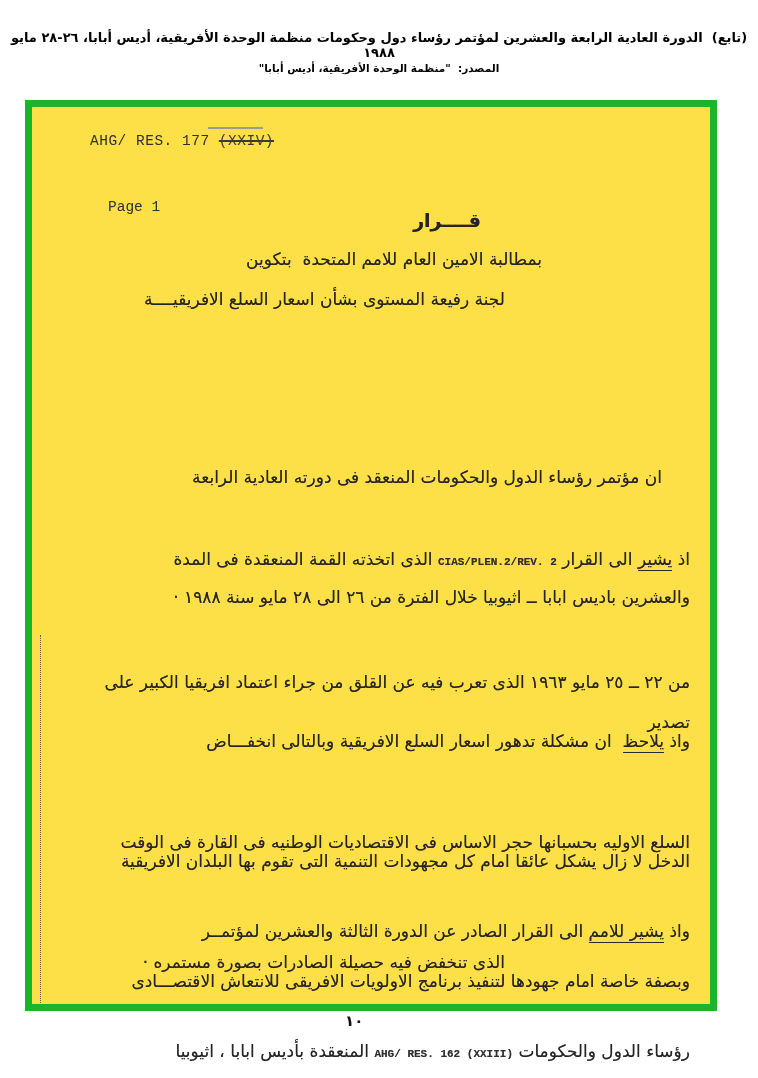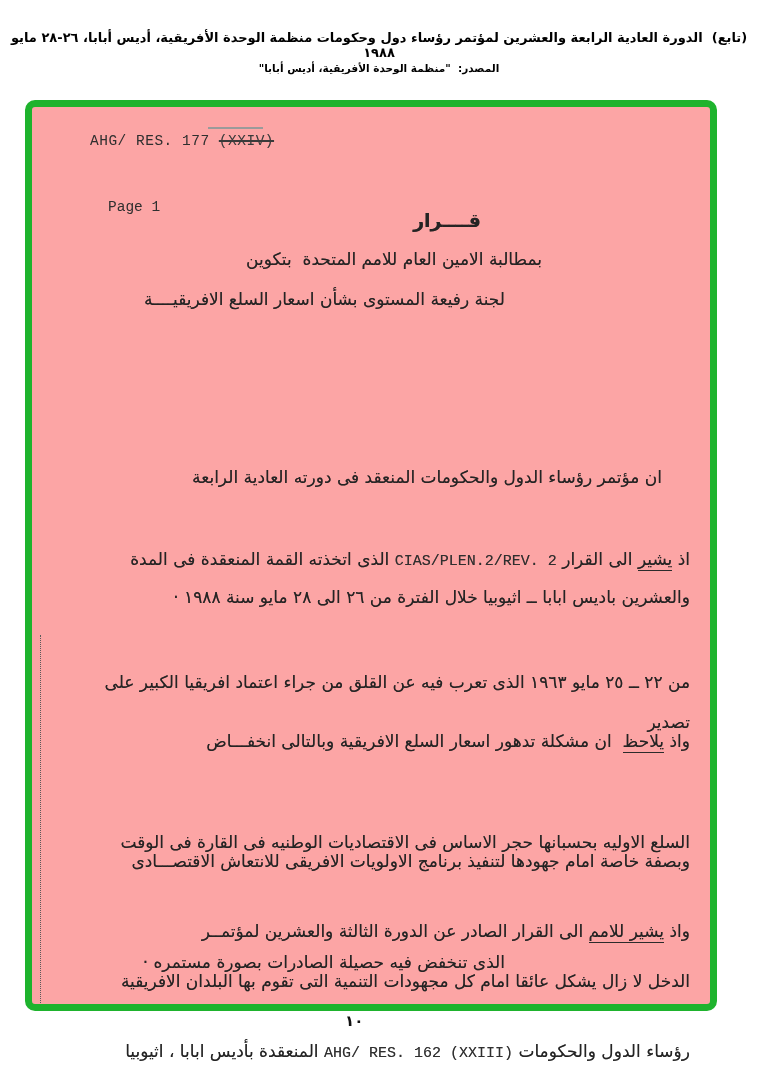--- a/index.html
+++ b/index.html
@@ -18,22 +18,22 @@
   }
   .hdr2{
     position:absolute;top:62px;left:0;right:0;
     direction:rtl;text-align:center;
     font-weight:bold;font-size:10.5px;color:#000;
     white-space:pre-wrap;
   }
   
   .frame{
     position:absolute;left:25px;top:100px;width:692px;height:911px;
-    box-sizing:border-box;border:7px solid #1eb32d;border-radius:10px;
-    background:#fca5a5;
+    box-sizing:border-box;border:7px solid #1eb32d;border-radius:0;
+    background:#fde047;
   }
   .mono{font-family:"Liberation Mono", monospace;}
   .refline{
     position:absolute;left:58px;top:26px;
     font-size:14.5px;letter-spacing:0.5px;color:#2f2f2f;white-space:pre-wrap;
   }
   .strike{text-decoration:line-through;text-decoration-thickness:2px;color:#3a3a3a;}
   .overline{position:absolute;left:176px;top:20px;width:55px;height:0;border-top:2px solid #9a9a9a;}
   .pagelabel{position:absolute;left:76px;top:92px;font-size:14.5px;color:#2f2f2f;white-space:pre-wrap;}
   .artext{
@@ -48,21 +48,21 @@
   .p1{top:270px;}
   .p2{top:352px;}
   .p3{top:534px;}
   .p4{top:724px;}
   .ind-p1l1{padding-right:28px;}
   .ind-p2l4{padding-right:185px;}
   .u{border-bottom:1.5px solid #2b2b2b;padding-bottom:1px;}
   .latin{
     direction:ltr;unicode-bidi:embed;
     font-family:"Liberation Mono", monospace;
-    font-size:15px;color:#2f2f2f;
+    font-size:11px;color:#2f2f2f;font-weight:bold;
   }
   .dotline{position:absolute;left:8px;top:528px;height:368px;width:0;border-left:1px dotted #5a5a5a;}
   .pagenum{
     position:absolute;left:345px;top:1012px;width:60px;
     direction:rtl;text-align:left;
     font-size:15px;font-weight:bold;color:#111;
   }
 </style>
 </head>
 <body>
@@ -89,22 +89,22 @@
 
   <div class="para p2 artext">
     <div><span>اذ </span><span class="u">يشير</span><span> الى القرار </span><span class="latin">CIAS/PLEN.2/REV. 2</span><span> الذى اتخذته القمة المنعقدة فى المدة</span></div>
     <div>من ٢٢ ــ ٢٥ مايو ١٩٦٣ الذى تعرب فيه عن القلق من جراء اعتماد افريقيا الكبير على تصدير</div>
     <div>السلع الاوليه بحسبانها حجر الاساس فى الاقتصاديات الوطنيه فى القارة فى الوقت</div>
     <div class="ind-p2l4">الذى تنخفض فيه حصيلة الصادرات بصورة مستمره ·</div>
   </div>
 
   <div class="para p3 artext">
     <div><span>واذ </span><span class="u">يلاحظ</span><span>  ان مشكلة تدهور اسعار السلع الافريقية وبالتالى انخفـــاض</span></div>
+    <div>الدخل لا زال يشكل عائقا امام كل مجهودات التنمية التى تقوم بها البلدان الافريقية</div>
     <div>وبصفة خاصة امام جهودها لتنفيذ برنامج الاولويات الافريقى للانتعاش الاقتصـــادى</div>
-    <div>الدخل لا زال يشكل عائقا امام كل مجهودات التنمية التى تقوم بها البلدان الافريقية</div>
     
   </div>
 
   <div class="para p4 artext">
     <div><span>واذ </span><span class="u">يشير للامم</span><span> الى القرار الصادر عن الدورة الثالثة والعشرين لمؤتمــر</span></div>
     <div><span>رؤساء الدول والحكومات </span><span class="latin">AHG/ RES. 162 (XXIII)</span><span> المنعقدة بأديس ابابا ، اثيوبيا</span></div>
     
   </div>
 
   <div class="dotline"></div>

